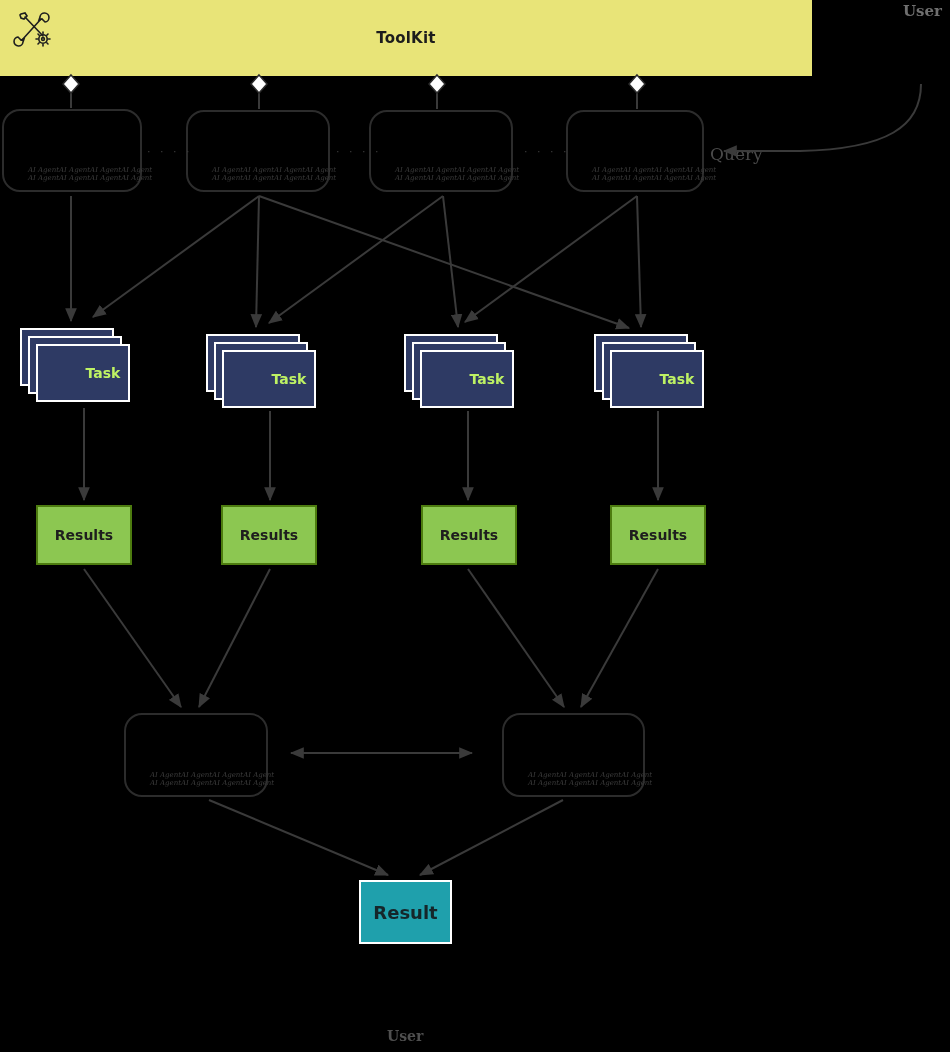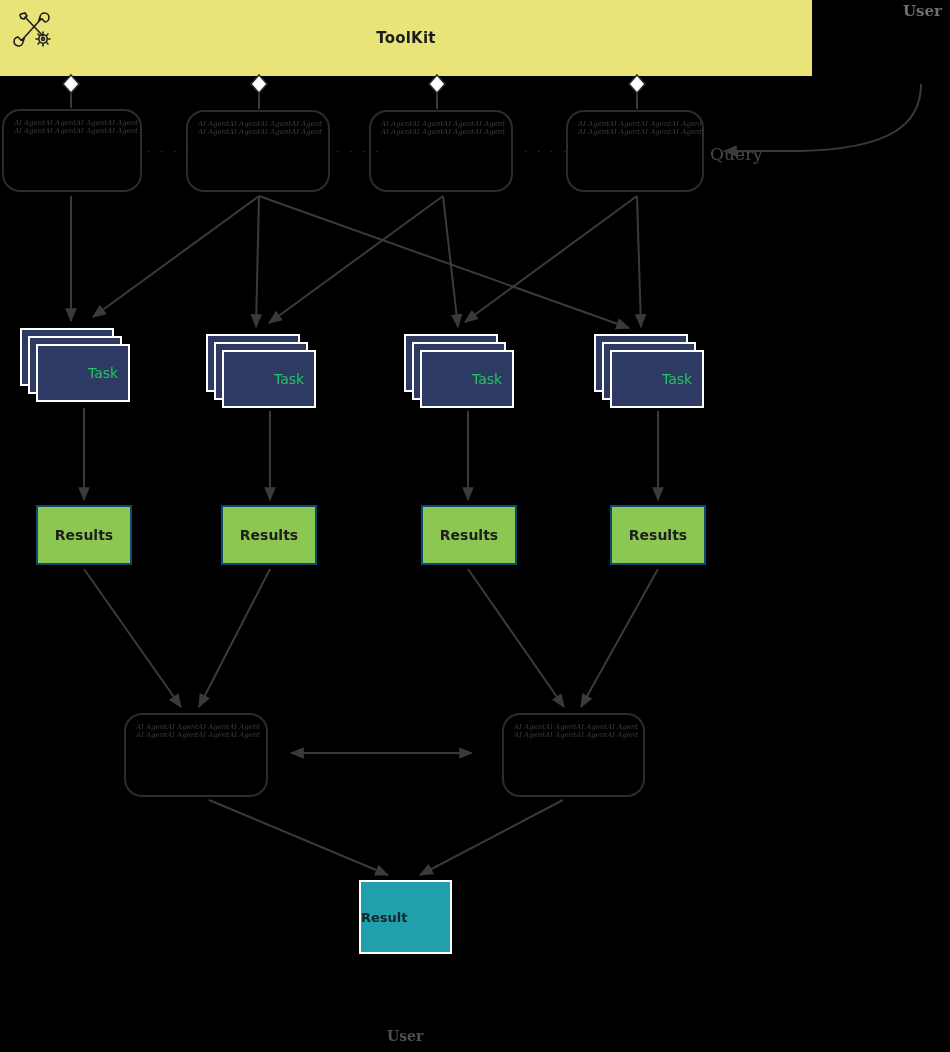--- a/index.html
+++ b/index.html
@@ -12,42 +12,42 @@
   .banner-title{font-weight:bold;font-size:15px;color:#1c1c1c;letter-spacing:.2px;}
   .banner-icon{position:absolute;left:13px;top:9px;}
 
   
   svg.edges{position:absolute;left:0;top:0;z-index:3;}
   .edge{stroke:#3a3a3a;stroke-width:2;fill:none;}
   .diamond{fill:#ffffff;stroke:#2b2b2b;stroke-width:1.5;}
 
   
   .agent-box{position:absolute;border:2px solid #2c2c2c;border-radius:18px;box-sizing:border-box;
-             display:flex;flex-direction:column;justify-content:flex-start;
-             padding:8px 10px;z-index:2;background:transparent;}
+             display:flex;flex-direction:column;justify-content:flex-end;
+             padding:8px 24px;z-index:2;background:transparent;}
   .agent-row{display:flex;justify-content:space-between;font-style:italic;font-size:7px;
              color:#3c3c3c;font-family:"DejaVu Serif", serif;white-space:nowrap;}
   .dots{position:absolute;color:#3c3c3c;font-size:11px;letter-spacing:3px;z-index:2;
         font-family:"DejaVu Sans", sans-serif;}
 
   
   .stack-card{position:absolute;width:94px;height:58px;background:#2e3a64;
               border:2px solid #ffffff;box-sizing:border-box;z-index:2;}
   .stack-front{display:flex;align-items:center;justify-content:center;
-               color:#22c55e;font-size:14px;font-weight:400;padding-left:40px;}
+               color:#bef264;font-size:14px;font-weight:700;padding-left:40px;}
 
   
   .results-box{position:absolute;width:96px;height:60px;background:#8cc751;
-               border:2px solid #0c4a6e;box-sizing:border-box;z-index:2;
+               border:2px solid #4d7c0f;box-sizing:border-box;z-index:2;
                display:flex;align-items:center;justify-content:center;
                font-size:14px;font-weight:600;color:#1e1e1e;}
-  .result-box{position:absolute;left:359px;top:880px;width:93px;height:74px;background:#1fa0ac;
+  .result-box{position:absolute;left:359px;top:880px;width:93px;height:64px;background:#1fa0ac;
               border:2px solid #ffffff;box-sizing:border-box;z-index:2;
-              display:flex;align-items:center;
-              font-size:13px;font-weight:600;color:#15262a;}
+              display:flex;align-items:center;justify-content:center;
+              font-size:18px;font-weight:600;color:#15262a;}
 
   
   .note{position:absolute;font-family:"DejaVu Serif", serif;z-index:2;}
   .note-user-top{left:903px;top:2px;font-size:15px;font-weight:bold;color:#6f6f6f;}
   .note-query{left:710px;top:144px;font-size:17px;color:#4a4a4a;}
   .note-user-bottom{left:387px;top:1028px;font-size:14px;font-weight:bold;color:#4f4f4f;}
 </style>
 </head>
 <body>
 

